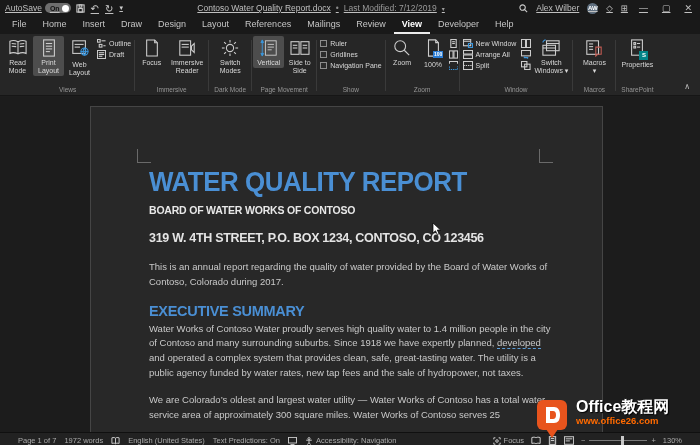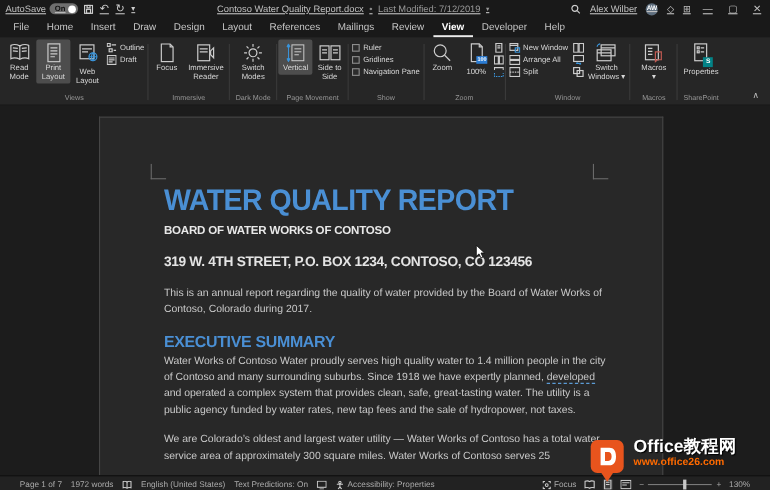--- a/index.html
+++ b/index.html
@@ -465,21 +465,21 @@
   <span>Text Predictions: On</span>
   <svg class="ic" width="9" height="8" viewBox="0 0 11 10">
       <rect x="0.5" y="0.5" width="10" height="7"></rect>
       <line x1="3" y1="9.5" x2="8" y2="9.5"></line>
     </svg>
   <span style="display:flex;align-items:center;gap:3px">
     <svg class="ic" width="8" height="8" viewBox="0 0 10 10">
         <circle cx="5" cy="2" r="1.3"></circle>
         <path d="M1.5 4 L8.5 4 M5 4 L5 7 M5 7 L3 9.5 M5 7 L7 9.5"></path>
       </svg>
-    <span>Accessibility: Properties</span>
+    <span>Accessibility: Navigation</span>
   </span>
   <div class="sb-right">
     <span style="display:flex;align-items:center;gap:3px">
       <svg class="ic" width="8" height="8" viewBox="0 0 10 10">
           <path d="M1 3 L1 1 L3 1 M7 1 L9 1 L9 3 M9 7 L9 9 L7 9 M3 9 L1 9 L1 7"></path>
           <circle cx="5" cy="5" r="1.6"></circle>
         </svg>
       <span>Focus</span>
     </span>
     <svg class="ic" width="10" height="9" viewBox="0 0 12 10">

